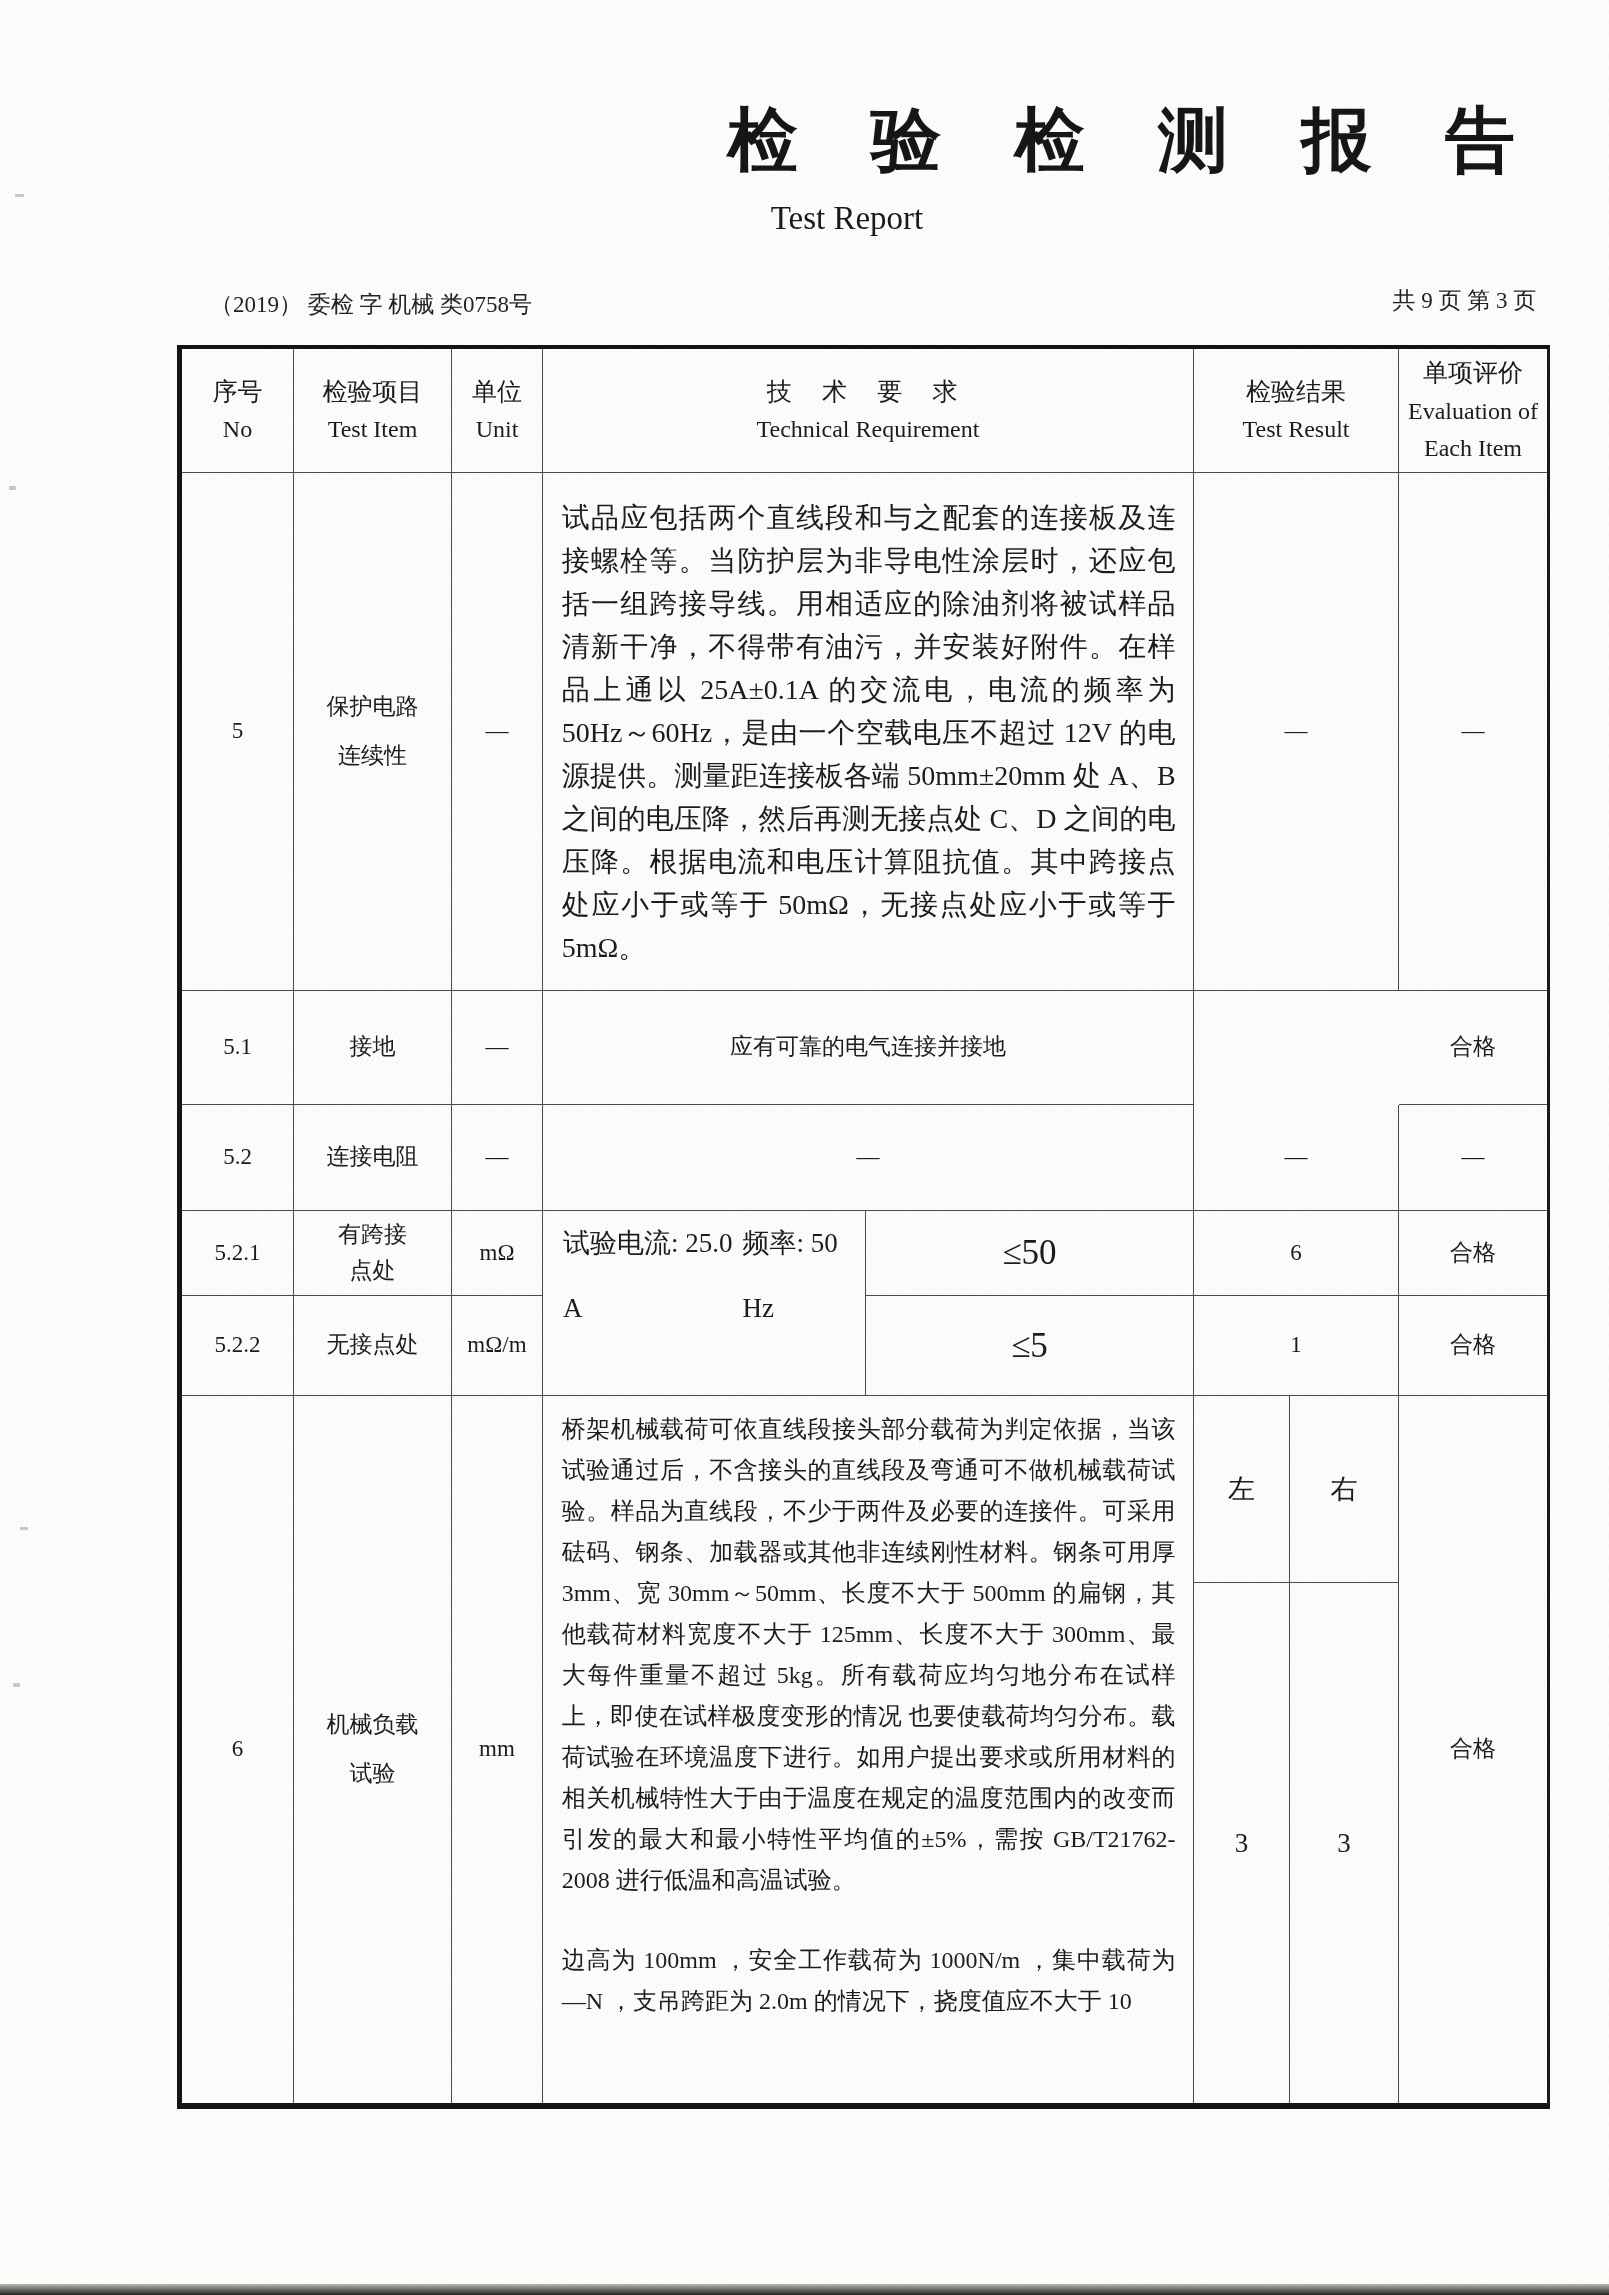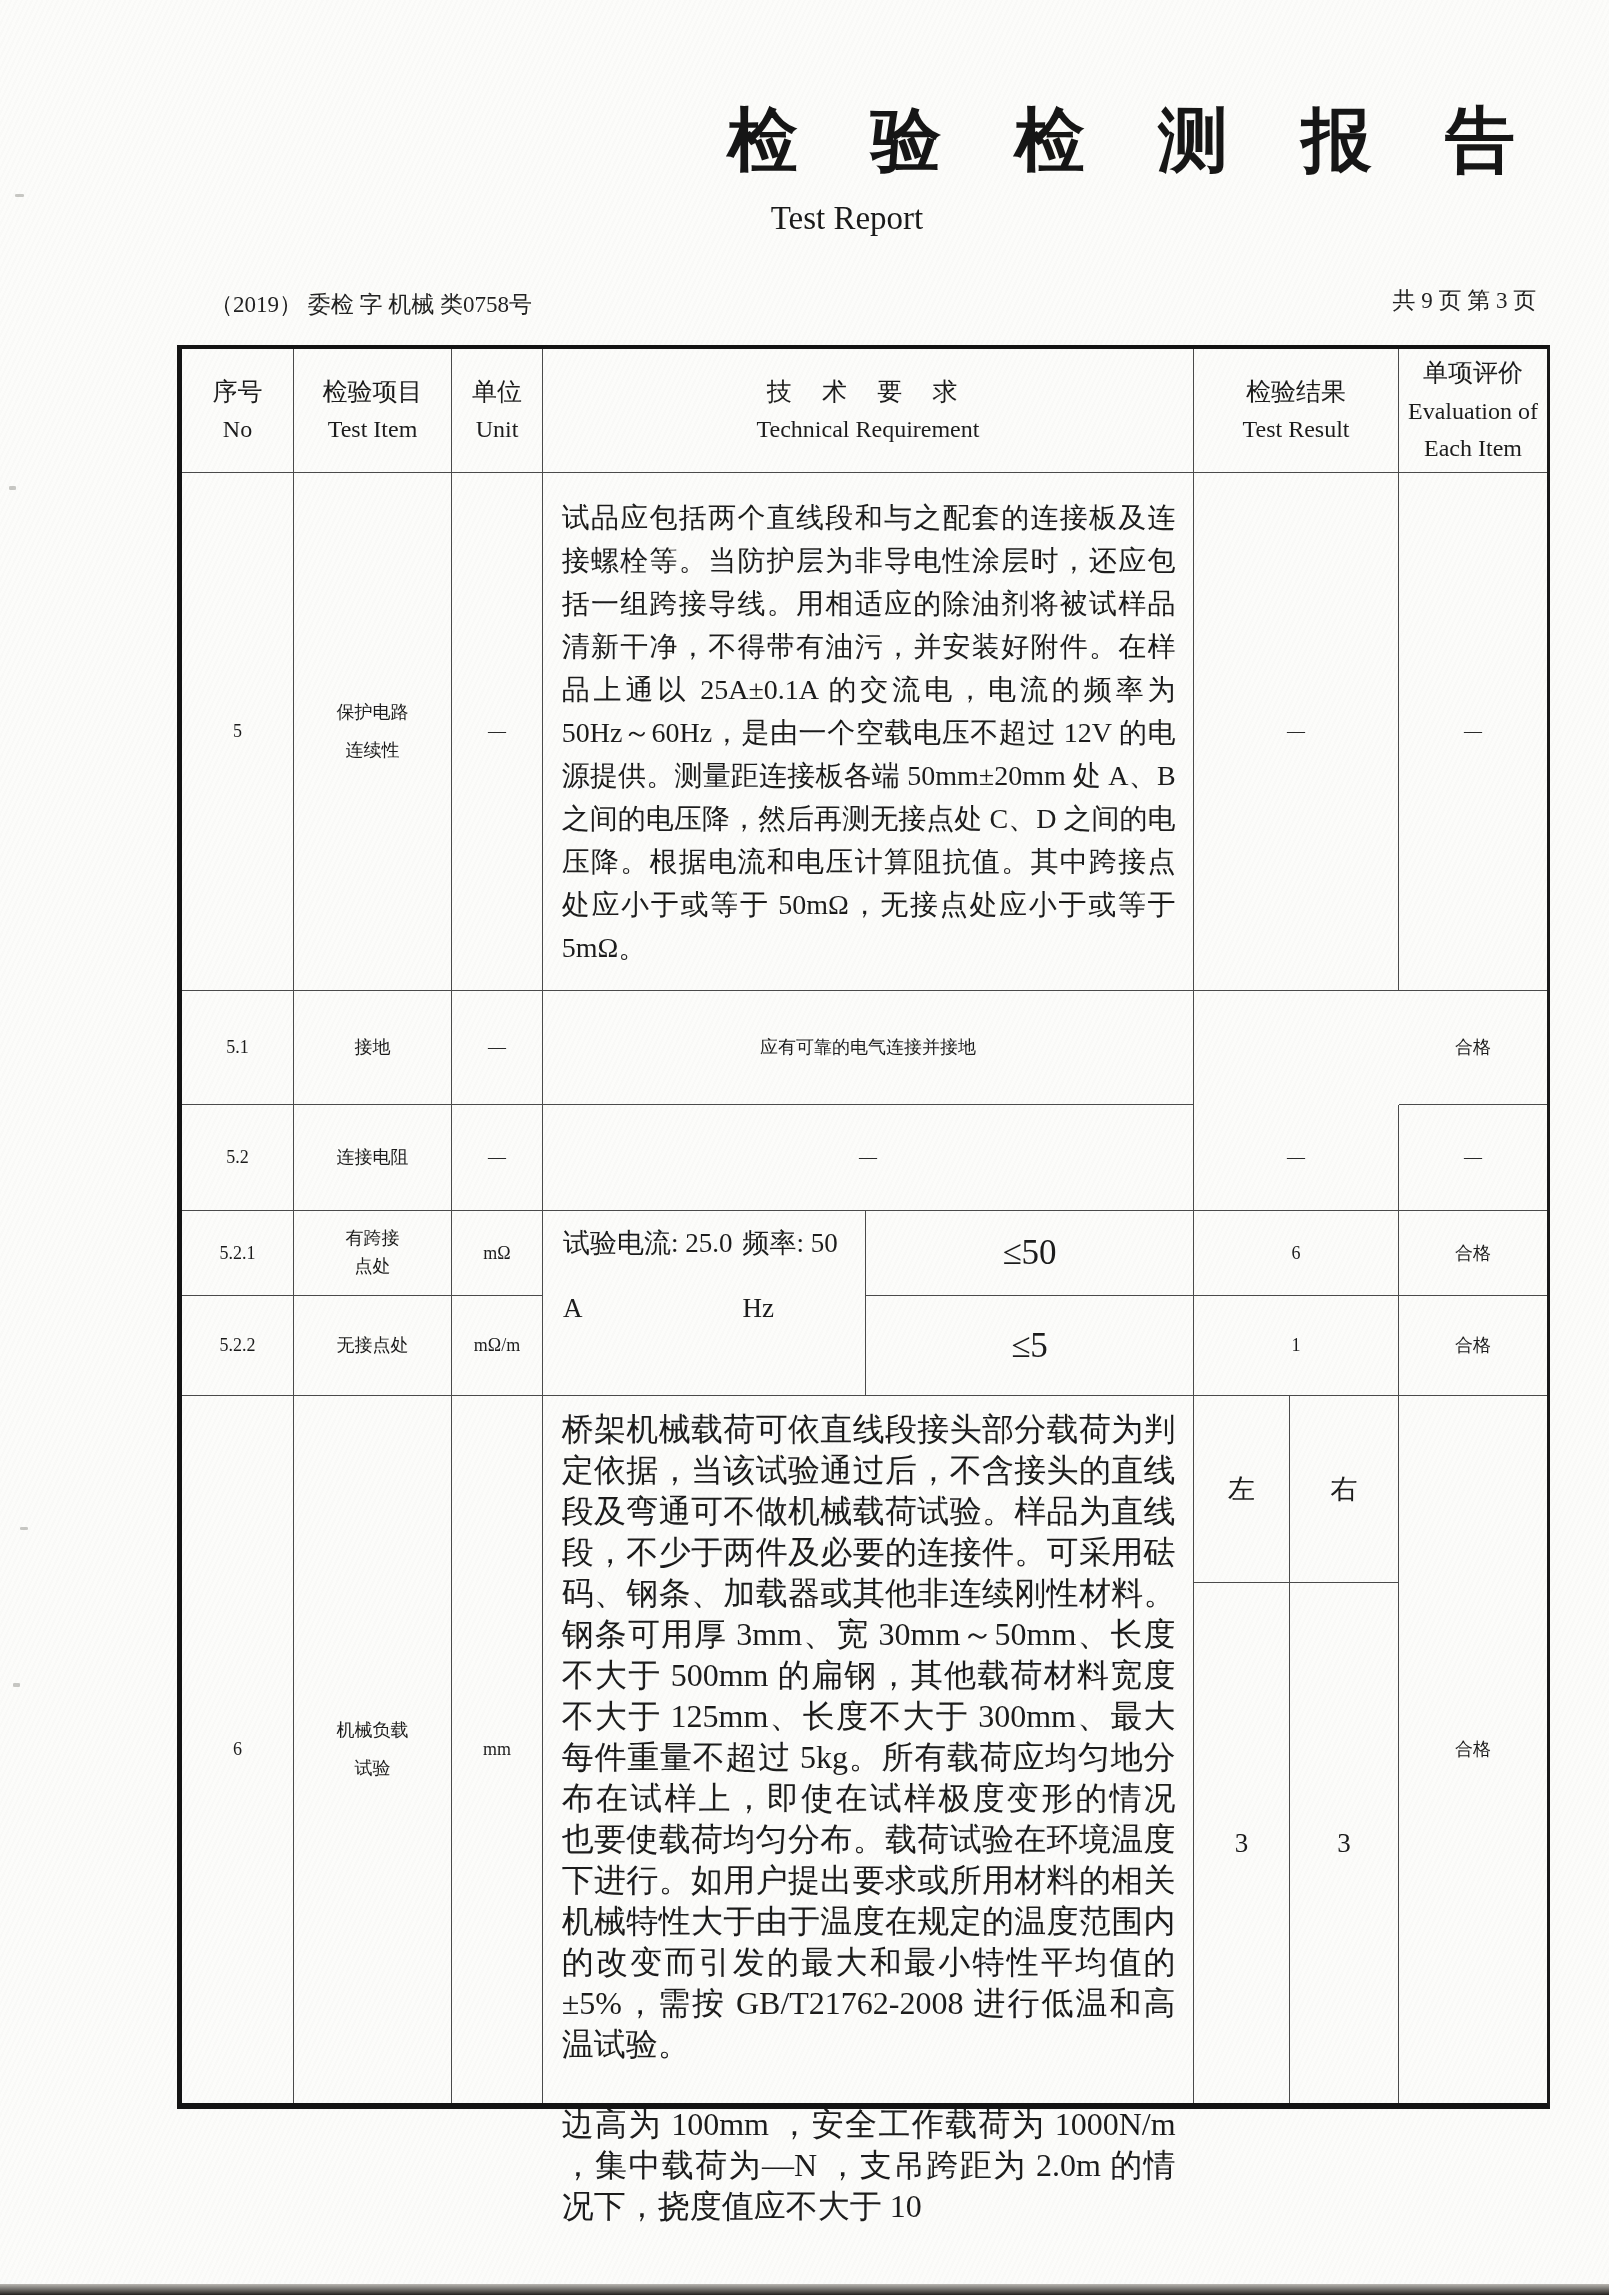--- a/index.html
+++ b/index.html
@@ -41,41 +41,41 @@
     border-right:3.3px solid #1a1a1a;
     border-bottom:6.7px solid #141414;
     background:transparent;
   }
   .cell{
     box-sizing:border-box;
     border-right:1.3px solid #4a4a4a;
     border-bottom:1.3px solid #4a4a4a;
     display:flex;align-items:center;justify-content:center;
     text-align:center;
-    font-size:18px;line-height:1.5;
+    font-size:23px;line-height:1.5;
   }
   .cell.last-col{border-right:none;}
   .cell.last-row{border-bottom:none;}
   .hdr{flex-direction:column;font-size:25px;line-height:1.55;}
   .hdr .en{font-size:24px;}
   .hdr-req-cn{letter-spacing:12px;}
   .two-line{flex-direction:column;line-height:2.1;}
   .two-line.tight{line-height:1.55;}
   .req-cell{
     align-items:flex-start;justify-content:flex-start;
     text-align:justify;
     padding:23px 17.4px 6.7px 18.7px;
     font-size:28px;line-height:43px;
   }
   .req-cell-6{
     align-items:flex-start;justify-content:flex-start;
     flex-direction:column;
     text-align:justify;
     padding:13.4px 17.4px 6.7px 18.7px;
-    font-size:32px;line-height:41px;
+    font-size:24px;line-height:41px;
   }
   .req-cell-6 p{margin:0;}
   .req-cell-6 p + p{margin-top:39px;}
   
   .cond-grid{
     box-sizing:border-box;
     border-right:1.3px solid #4a4a4a;
     border-bottom:1.3px solid #4a4a4a;
     display:grid;
     grid-template-columns:323px 1fr;

